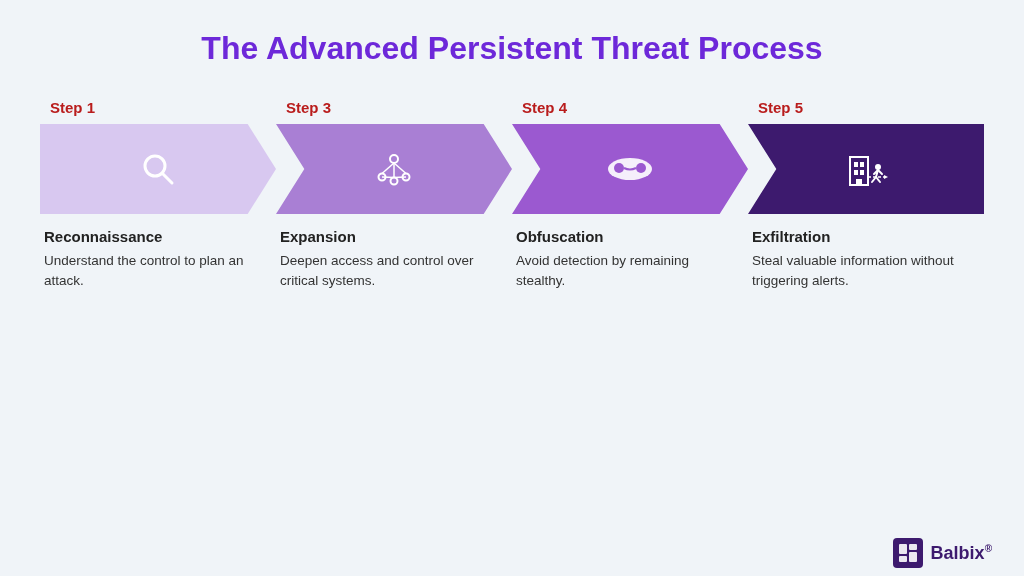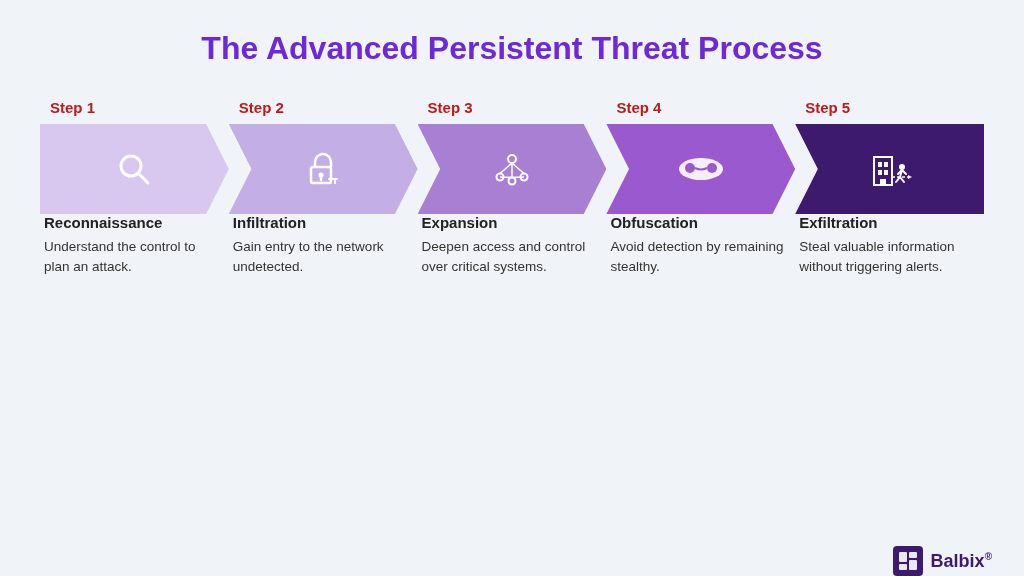--- a/index.html
+++ b/index.html
@@ -75,35 +75,35 @@
       font-size: 36px;
       color: rgba(255,255,255,0.9);
       display: flex;
       align-items: center;
       justify-content: center;
     }
     .step-name {
       font-size: 15px;
       font-weight: 700;
       color: #222;
-      margin-top: 0;
+      margin-top: 14px;
       padding-left: 4px;
     }
     .step-desc {
       font-size: 13.5px;
       font-weight: 400;
       color: #333;
       margin-top: 6px;
       line-height: 1.5;
       padding-left: 4px;
       padding-right: 8px;
     }
     .logo-area {
       position: absolute;
-      bottom: 0;
+      bottom: 8px;
       right: 32px;
       display: flex;
       align-items: center;
       gap: 8px;
     }
     .logo-icon {
       width: 30px;
       height: 30px;
     }
     .logo-text {
@@ -128,39 +128,20 @@
           <div class="arrow-icon">
             <svg width="44" height="44" viewBox="0 0 44 44" fill="none" xmlns="http://www.w3.org/2000/svg">
     <circle cx="19" cy="19" r="10" stroke="white" stroke-width="3" fill="none"></circle>
     <line x1="26" y1="26" x2="36" y2="36" stroke="white" stroke-width="3" stroke-linecap="round"></line>
   </svg>
           </div>
         </div>
       </div>
       <div class="step-name">Reconnaissance</div>
       <div class="step-desc">Understand the control to plan an attack.</div>
-    </div>
-    <div class="step-col">
-      <div class="step-label">Step 2</div>
-      <div class="arrow-wrap">
-        <div class="arrow-shape color-2" style="clip-path: polygon(0% 0%, 88% 0%, 100% 50%, 88% 100%, 0% 100%, 12% 50%);">
-          <div class="arrow-icon">
-            <svg width="44" height="44" viewBox="0 0 44 44" fill="none" xmlns="http://www.w3.org/2000/svg">
-    <rect x="10" y="20" width="20" height="16" rx="2" stroke="white" stroke-width="2.5" fill="none"></rect>
-    <path d="M14 20v-5a8 8 0 0 1 16 0v5" stroke="white" stroke-width="2.5" fill="none"></path>
-    <circle cx="20" cy="28" r="2.5" fill="white"></circle>
-    <line x1="20" y1="30" x2="20" y2="33" stroke="white" stroke-width="2.5" stroke-linecap="round"></line>
-    <line x1="28" y1="32" x2="36" y2="32" stroke="white" stroke-width="2" stroke-linecap="round"></line>
-    <line x1="34" y1="32" x2="34" y2="36" stroke="white" stroke-width="2" stroke-linecap="round"></line>
-  </svg>
-          </div>
-        </div>
-      </div>
-      <div class="step-name">Infiltration</div>
-      <div class="step-desc">Gain entry to the network undetected.</div>
     </div>
     <div class="step-col">
       <div class="step-label">Step 3</div>
       <div class="arrow-wrap">
         <div class="arrow-shape color-3" style="clip-path: polygon(0% 0%, 88% 0%, 100% 50%, 88% 100%, 0% 100%, 12% 50%);">
           <div class="arrow-icon">
             <svg width="44" height="44" viewBox="0 0 44 44" fill="none" xmlns="http://www.w3.org/2000/svg">
     <circle cx="22" cy="12" r="4" stroke="white" stroke-width="2" fill="none"></circle>
     <circle cx="10" cy="30" r="3.5" stroke="white" stroke-width="2" fill="none"></circle>
     <circle cx="22" cy="34" r="3.5" stroke="white" stroke-width="2" fill="none"></circle>

